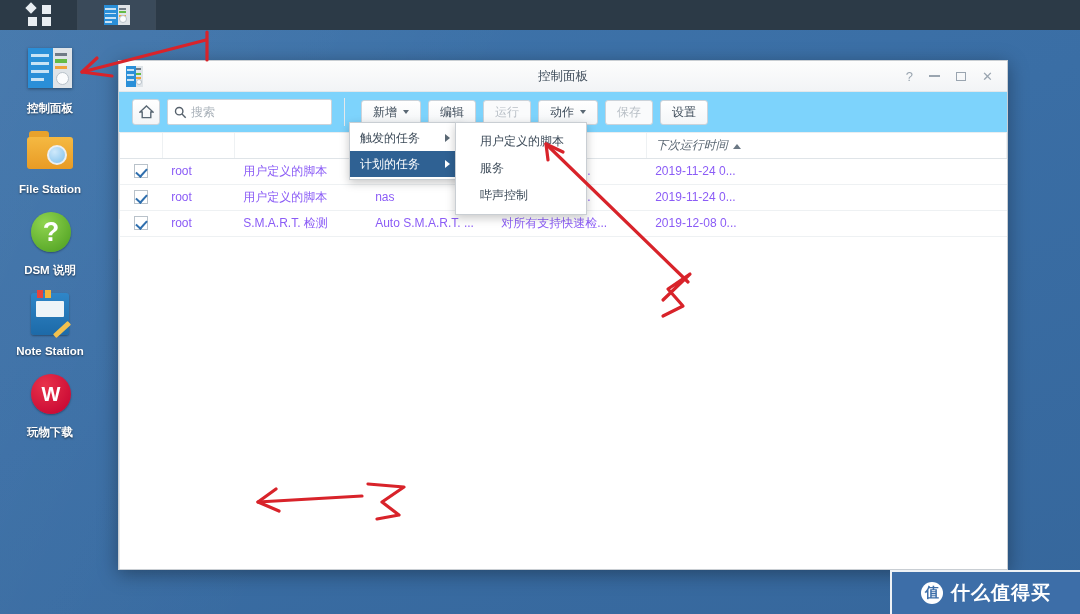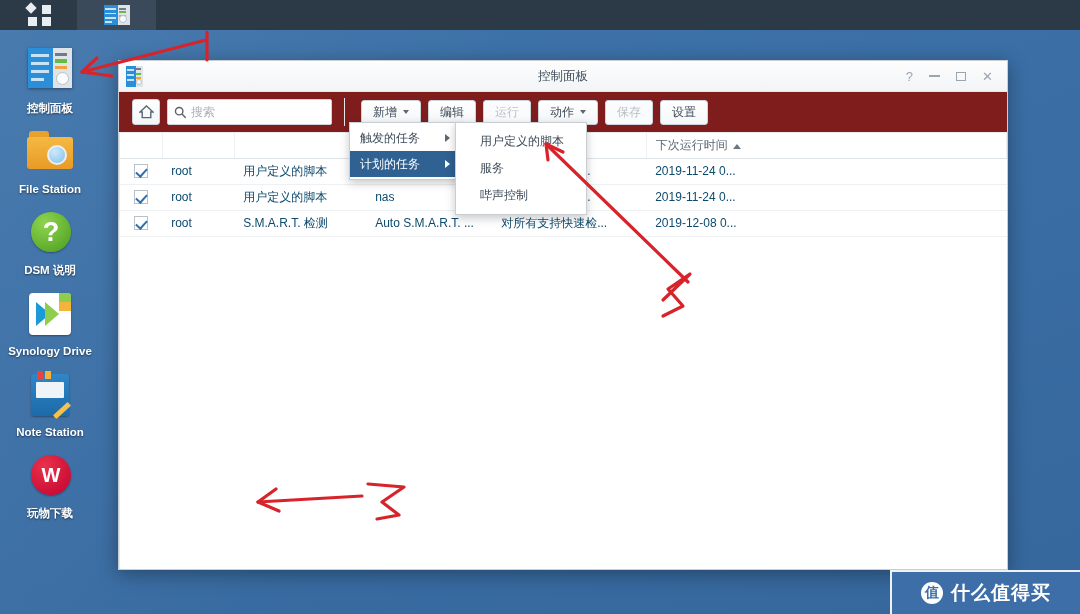--- a/index.html
+++ b/index.html
@@ -125,21 +125,21 @@
     position: absolute; left: 0; right: 0; text-align: center;
     font-size: 12.5px; color: #3d4b59;
   }
   .wctrls { margin-left:auto; display:flex; align-items:center; gap:16px; padding-right:14px; z-index:2; }
   .wctrls span { color:#9aa5b0; font-size:13px; line-height:1; cursor:pointer; }
   .wctrls .sq { display:inline-block; width:10px;height:9px;border:1.6px solid #9aa5b0; }
   .wctrls .dash { display:inline-block; width:11px;height:1.6px;background:#9aa5b0; }
 
   #toolbar {
     height: 41px; display: flex; align-items: center; flex: 0 0 auto;
-    border-bottom: 1px solid #e9edf0; background:#7f1d1d; position: relative;
+    border-bottom: 1px solid #e9edf0; background:#7dd3fc; position: relative;
   }
   .home-btn {
     width: 28px; height: 26px; margin-left: 13px;
     border: 1px solid #ccd3da; border-radius: 3px; background: linear-gradient(#fff,#f3f5f7);
     display:flex; align-items:center; justify-content:center; cursor:pointer;
   }
   .search-wrap {
     margin-left: 7px; width: 165px; height: 26px; border: 1px solid #ccd3da; border-radius: 2px;
     display: flex; align-items: center; padding: 0 6px; background:#fff;
   }
@@ -178,24 +178,24 @@
     height: 34px; display:flex; align-items:center; gap:9px; padding-left:18px;
     font-size:12.5px; color:#5a6773; border-bottom:1px solid #edf0f3; font-weight:bold;
   }
 
   
   #content { flex:1 1 auto; display:flex; flex-direction:column; min-width:0; background:#fff; }
   table { width:100%; border-collapse: collapse; table-layout: fixed; }
   thead th {
     font-size:12px; color:#5a6773; font-weight:normal; text-align:left;
     height:25px; border-bottom:1px solid #dfe4e8; padding: 0 9px; background:#fff;
-    border-right:1px solid #eef1f3; white-space:nowrap;
+    border-right:1px solid #eef1f3; white-space:nowrap;font-style:italic;
   }
   tbody td {
-    font-size:12px; color:#0c4a6e; height:26px; padding: 0 9px;
+    font-size:12px; color:#8b5cf6; height:26px; padding: 0 9px;
     border-bottom:1px solid #eef1f3; overflow:hidden; text-overflow:ellipsis; white-space:nowrap;
   }
   td.chk { text-align:center; padding:0; }
   .cbox {
     width:14px;height:14px;border:1px solid #b9c2ca;background:#fff;display:inline-block;
     position:relative; vertical-align:middle;
   }
   .cbox::after {
     content:""; position:absolute; left:3px; top:1px; width:5px;height:9px;
     border-right:2.4px solid #2f6fae; border-bottom:2.4px solid #2f6fae; transform:rotate(42deg);
@@ -311,31 +311,20 @@
     <span class="lbl">File Station</span>
   </div>
 
   <div class="dicon">
     <span class="art">
       <span class="help-c">?</span>
     </span>
     <span class="lbl">DSM 说明</span>
   </div>
 
-  <div class="dicon">
-    <span class="art">
-      <span class="sdrive">
-        <span class="corner"></span>
-          <span class="corner2"></span>
-        <span class="chev"></span>
-          <span class="chev2"></span>
-      </span>
-    </span>
-    <span class="lbl">Synology Drive</span>
-  </div>
 
   <div class="dicon">
     <span class="art">
       <span class="note">
         <span class="rb1"></span>
           <span class="rb2"></span>
           <span class="pg"></span>
           <span class="pen"></span>
       </span>
     </span>

